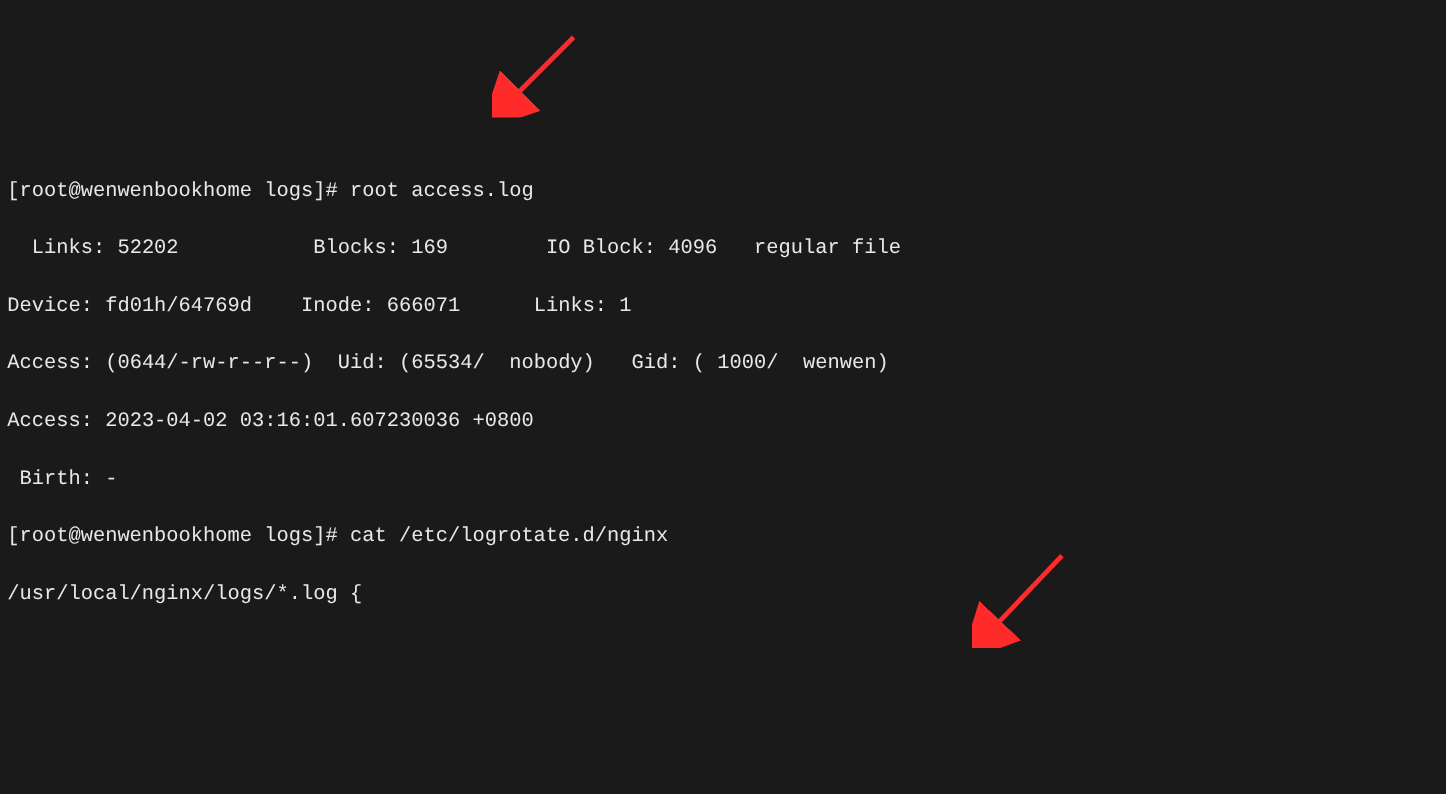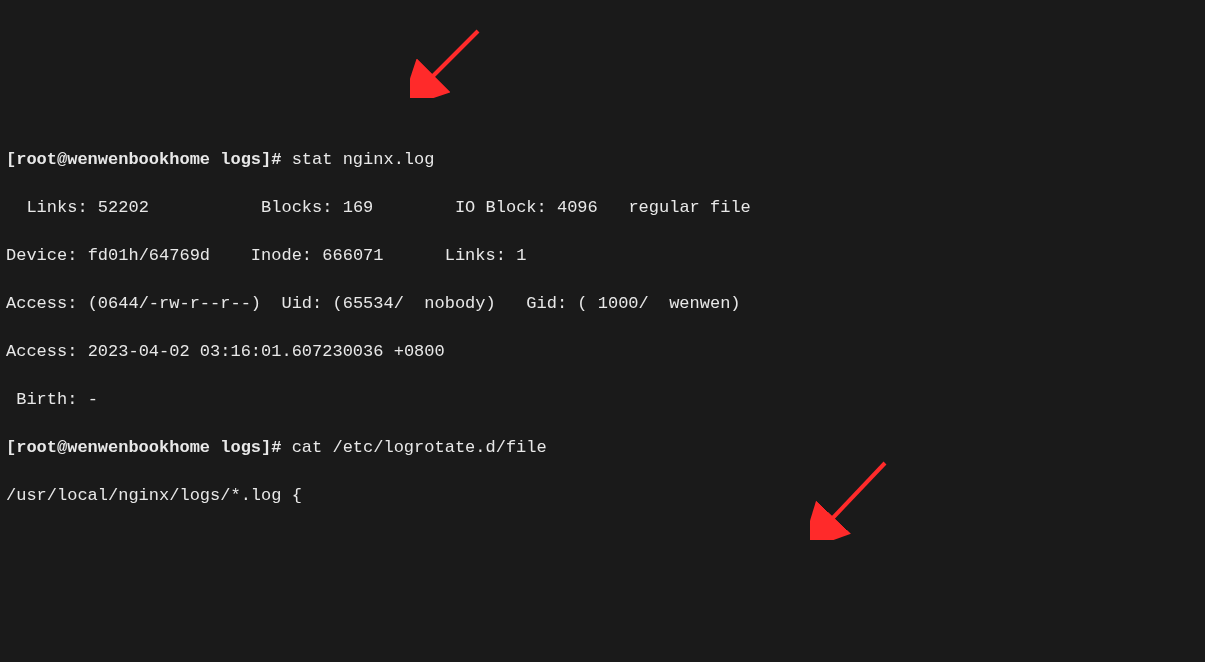--- a/index.html
+++ b/index.html
@@ -13,21 +13,21 @@
     width: 1205px;
     height: 662px;
     overflow: hidden;
   }
   .terminal {
     padding: 4px 6px;
     white-space: pre;
     position: relative;
   }
   .line { white-space: pre; }
-  .prompt { color: #e8e8e8; font-weight: bold; }
+  .prompt { color: #e8e8e8; }
   .cmd { color: #e8e8e8; }
   svg.arrow {
     position: absolute;
     pointer-events: none;
   }
 </style>
 </head>
 <body>
 
 <div class="terminal">
@@ -43,27 +43,27 @@
 
 <svg class="arrow" style="left:810px; top:455px;" width="90" height="85">
   <defs>
         <marker id="ah2" markerWidth="12" markerHeight="12" refX="2" refY="6" orient="auto">
     <path d="M0,0 L0,12 L12,6 z" fill="#ff2a2a"></path>
         </marker>
       </defs>
   <line x1="75" y1="8" x2="18" y2="68" stroke="#ff2a2a" stroke-width="4" marker-end="url(#ah2)"></line>
 </svg>
 
-<div class="line"><span class="prompt">[root@wenwenbookhome logs]# </span><span class="cmd">stat nginx.log</span></div>
+<div class="line"><span class="prompt">[root@wenwenbookhome logs]# </span><span class="cmd">root access.log</span></div>
 <div class="line"><span>  Links: </span><span>52202</span>           <span>Blocks: </span><span>169</span>        <span>IO Block: </span><span>4096</span>   <span>regular file</span></div>
 <div class="line"><span>Device: </span><span>fd01h/64769d</span>    <span>Inode: </span><span>666071</span>      <span>Links: </span><span>1</span></div>
 <div class="line"><span>Access: </span><span>(0644/-rw-r--r--)</span>  <span>Uid: </span><span>(65534/  nobody)</span>   <span>Gid: </span><span>( 1000/  wenwen)</span></div>
 <div class="line"><span>Access: </span><span>2023-04-02 03:16:01.607230036 +0800</span></div>
 <div class="line"><span> Birth: </span><span>-</span></div>
-<div class="line"><span class="prompt">[root@wenwenbookhome logs]# </span><span class="cmd">cat /etc/logrotate.d/file</span></div>
+<div class="line"><span class="prompt">[root@wenwenbookhome logs]# </span><span class="cmd">cat /etc/logrotate.d/nginx</span></div>
 <div class="line">/usr/local/nginx/logs/*.log {</div>
 
 
 
 
 
 
 
 
 

